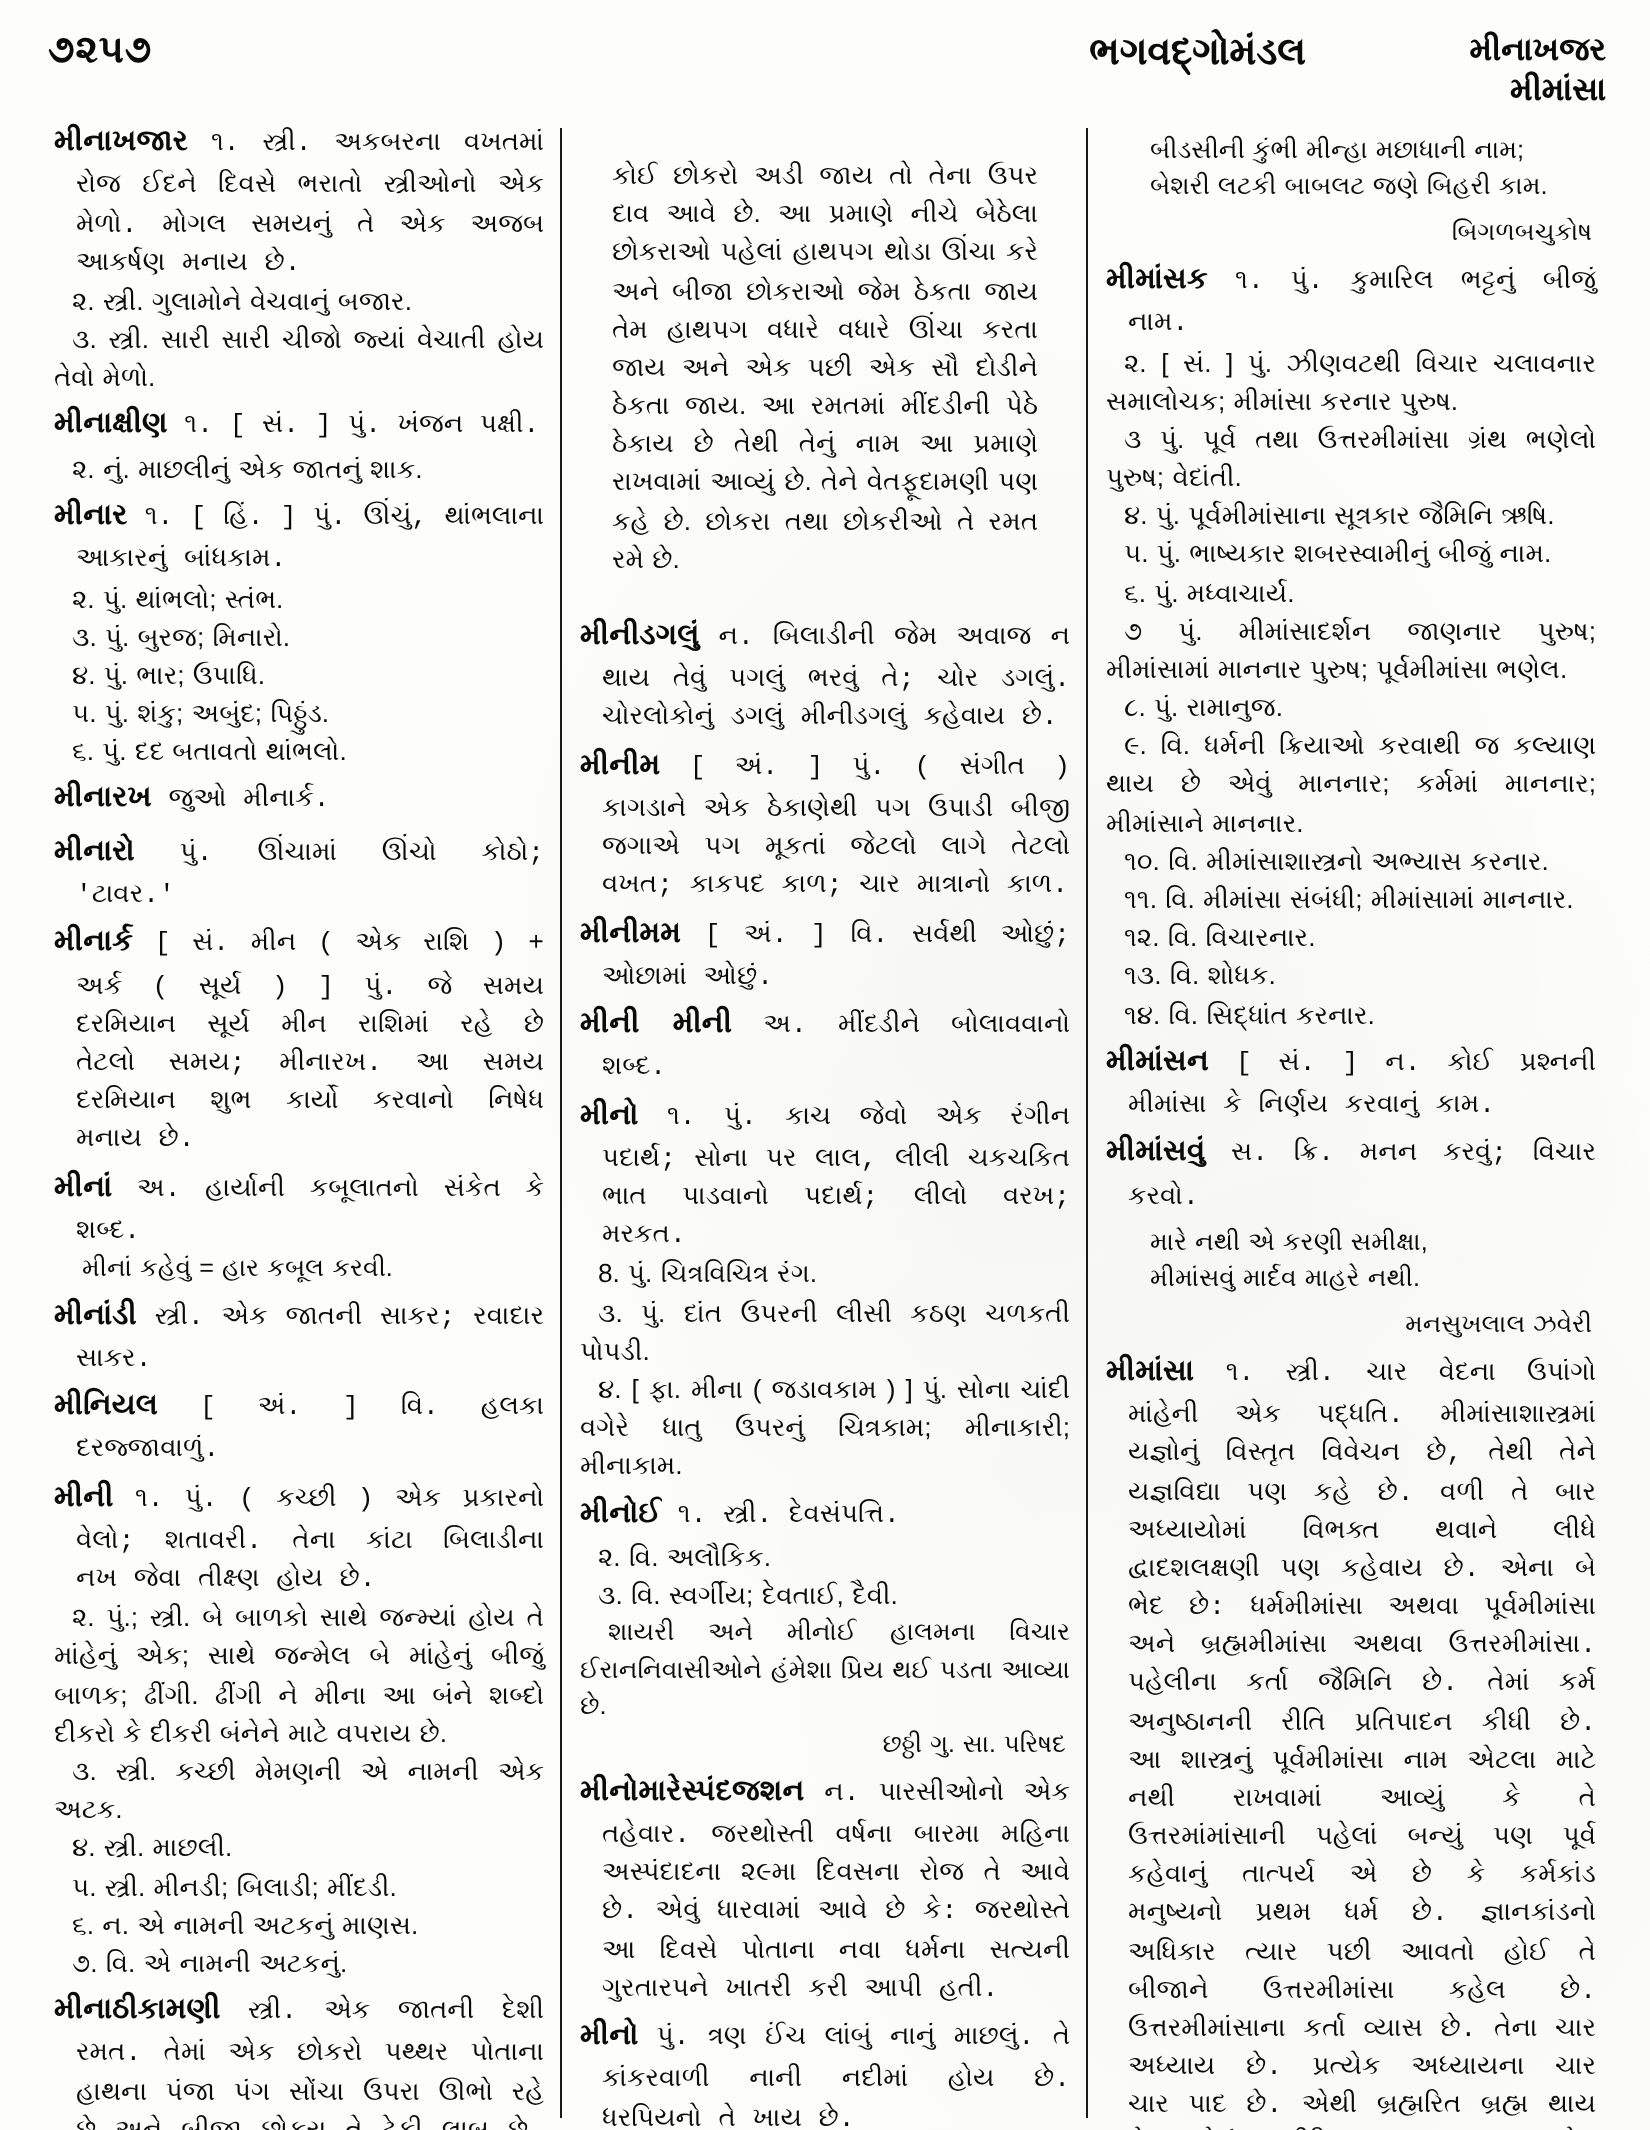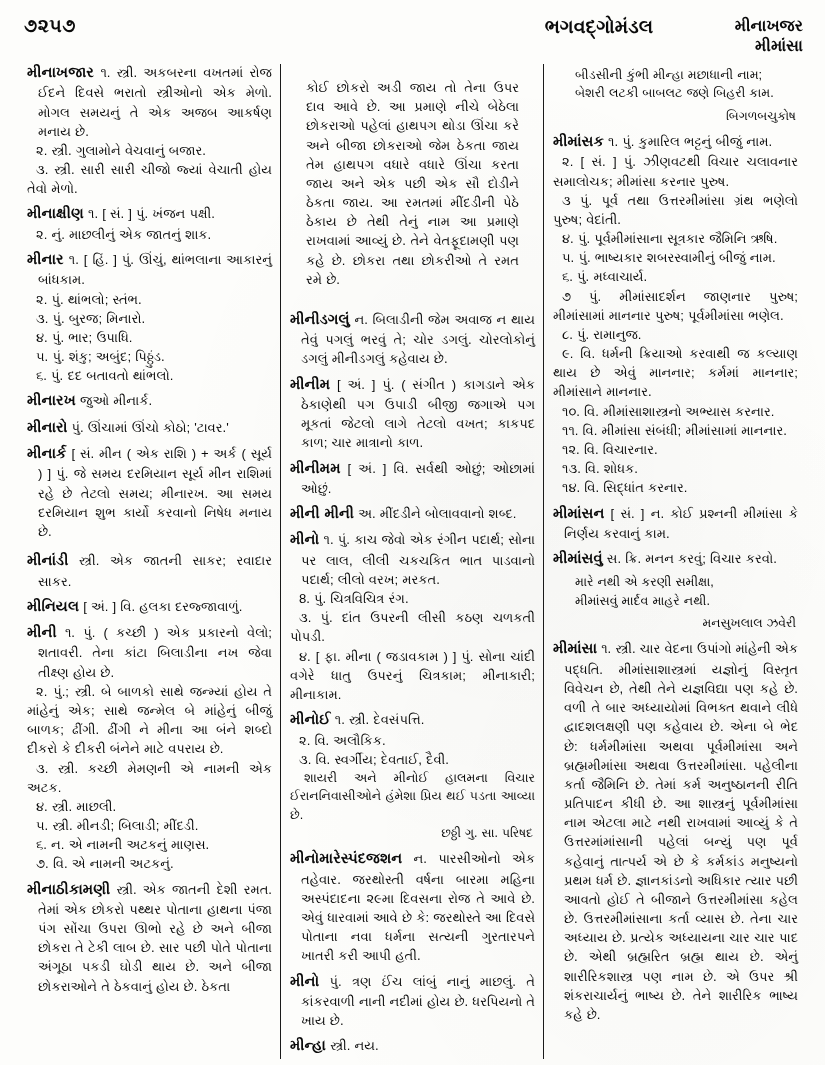--- a/index.html
+++ b/index.html
@@ -85,20 +85,21 @@
     text-justify: inter-word;
     word-spacing: .5px;
   }
 
   
   .entry { margin: 0 0 1px 0; }
   .hw-line {
     text-indent: -11px;
     padding-left: 11px;
     margin: 0;
+    font-family: Liberation Mono, monospace;
   }
   .hw {
     font-weight: 700;
     font-size: 14.6px;
     letter-spacing: .1px;
   }
   .sense {
     text-indent: 9px;
     margin: 0;
   }
@@ -167,20 +168,24 @@
           </div>
           <div class="gap"></div>
           <div class="entry">
             <p class="hw-line"><span class="hw">મીનારો</span> પું. ઊંચામાં ઊંચો કોઠો; 'ટાવર.'</p>
           </div>
           <div class="gap"></div>
           <div class="entry">
             <p class="hw-line"><span class="hw">મીનાર્ક</span> [ સં. મીન ( એક રાશિ ) + અર્ક ( સૂર્ય ) ] પું. જે સમય દરમિયાન સૂર્ય મીન રાશિમાં રહે છે તેટલો સમય; મીનારખ. આ સમય દરમિયાન શુભ કાર્યો કરવાનો નિષેધ મનાય છે.</p>
           </div>
           <div class="gap"></div>
+          <div class="entry">
+            <p class="hw-line"><span class="hw">મીનાં</span> અ. હાર્યાની કબૂલાતનો સંકેત કે શબ્દ.</p>
+            <p class="quote">મીનાં કહેવું = હાર કબૂલ કરવી.</p>
+          </div>
           <div class="gap"></div>
           <div class="entry">
             <p class="hw-line"><span class="hw">મીનાંડી</span> સ્ત્રી. એક જાતની સાકર; રવાદાર સાકર.</p>
           </div>
           <div class="gap"></div>
           <div class="entry">
             <p class="hw-line"><span class="hw">મીનિયલ</span> [ અં. ] વિ. હલકા દરજ્જાવાળું.</p>
           </div>
           <div class="gap"></div>
           <div class="entry">

